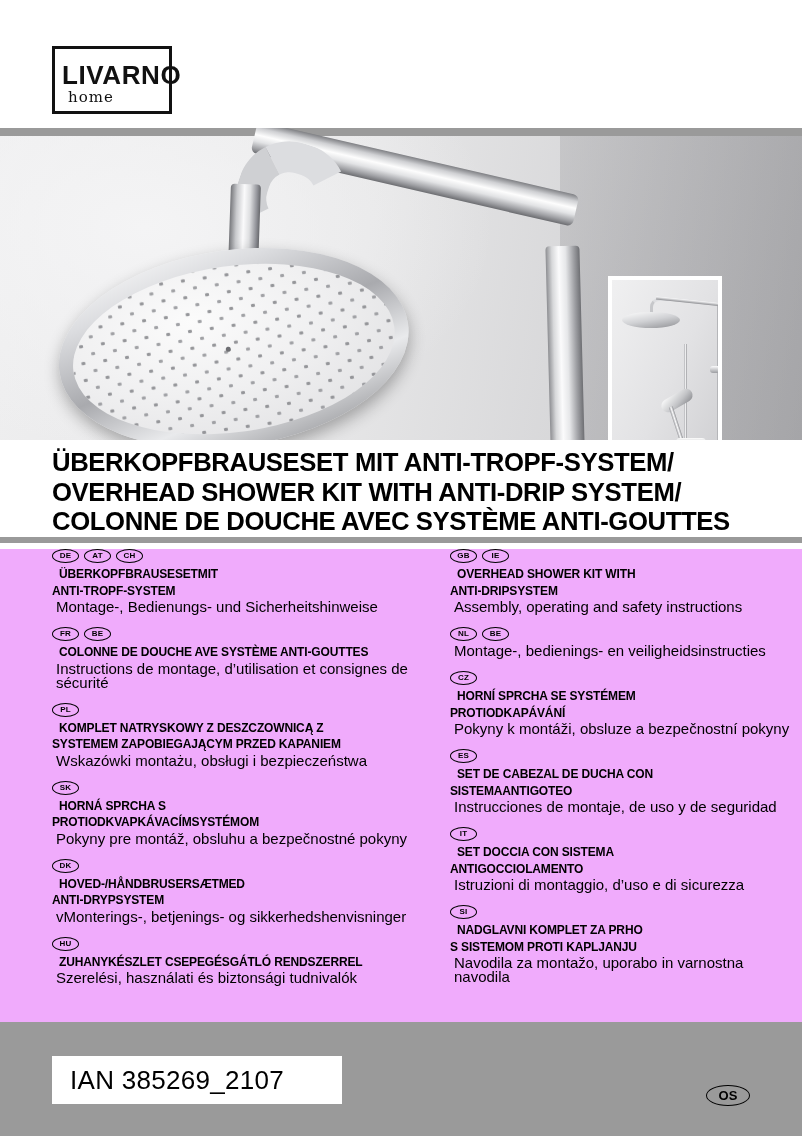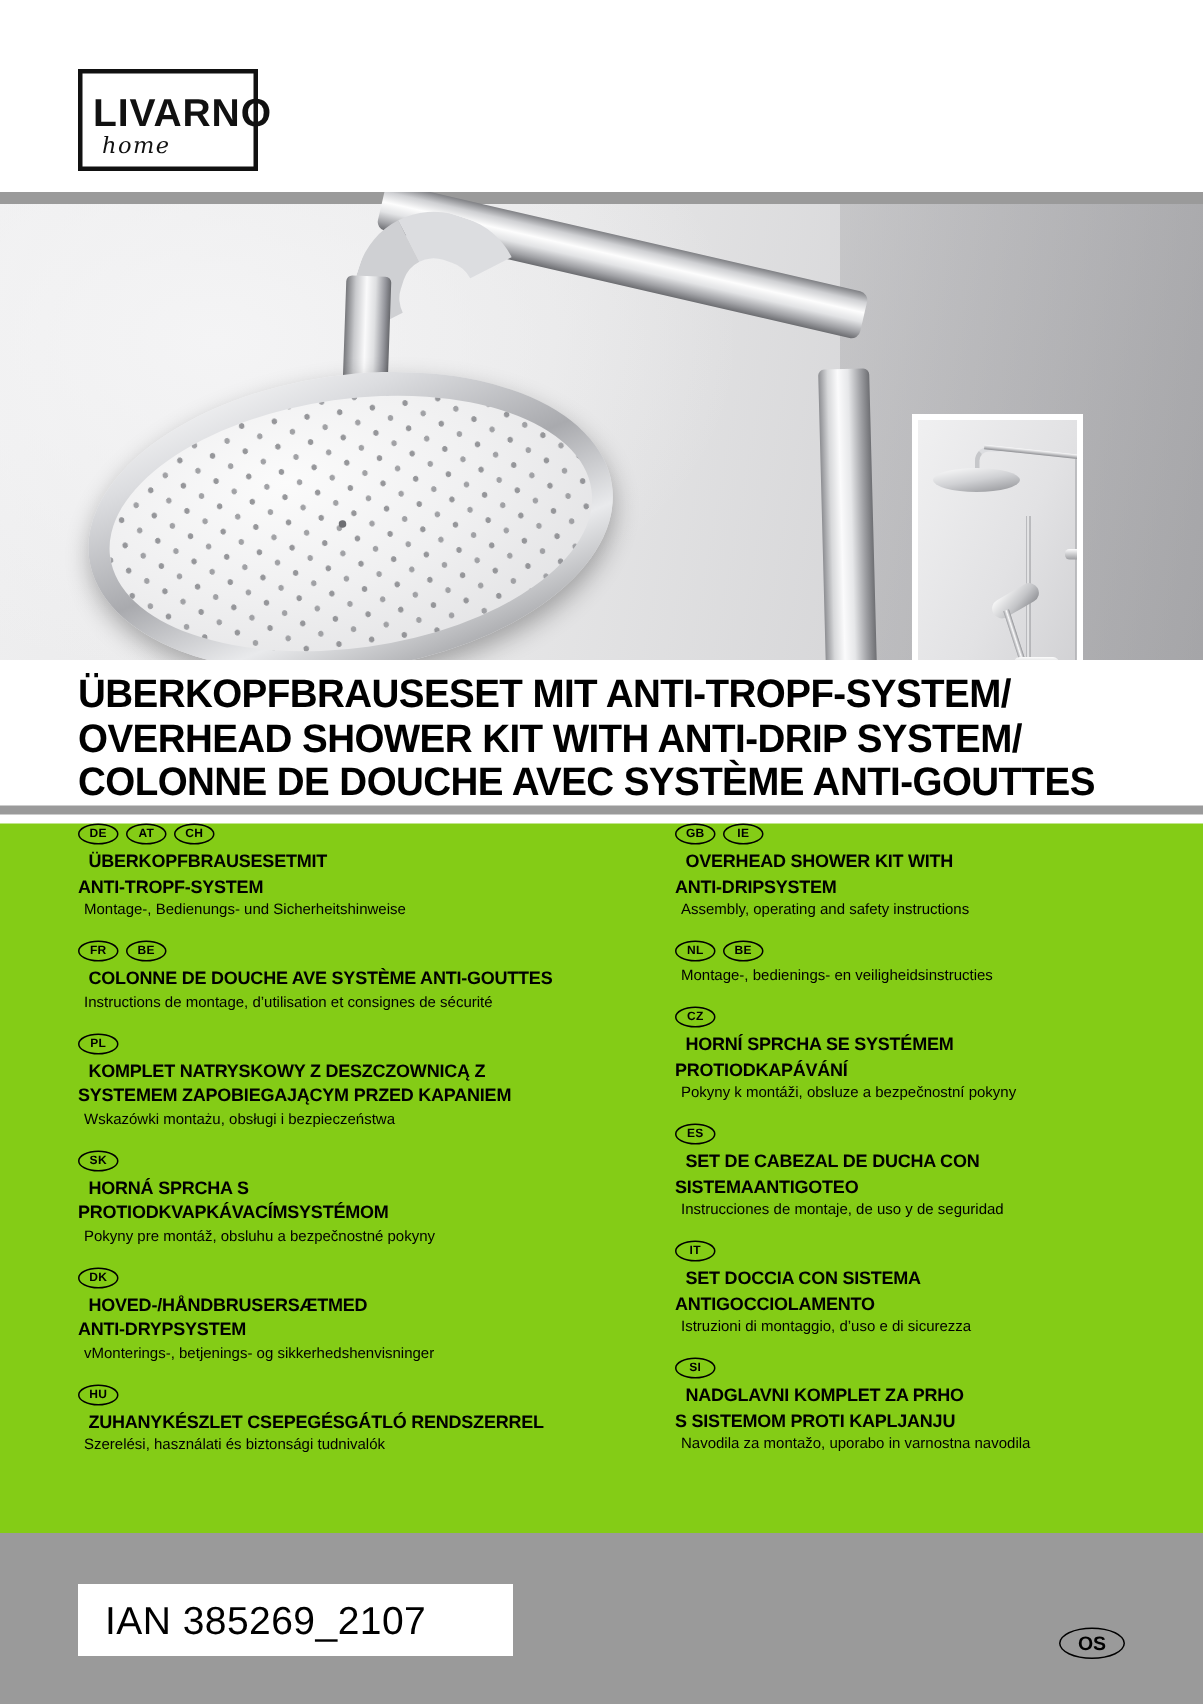--- a/index.html
+++ b/index.html
@@ -40,21 +40,20 @@
     font-weight: 700;
     letter-spacing: 0.6px;
     color: #111111;
     font-family: "Liberation Sans", sans-serif;
     white-space: nowrap;
   }
   .logo-sub {
     position: absolute;
     left: 68px; top: 88px;
     font-size: 15px;
-    font-style: italic;
     font-family: "DejaVu Serif", serif;
     color: #111111;
     letter-spacing: 1px;
   }
 
   
   .hero {
     position: absolute;
     left: 0; top: 128px;
     width: 802px; height: 312px;
@@ -251,21 +250,21 @@
     width: 802px; height: 6px;
     background: #9a9a9a;
   }
   .div-title { top: 537px; }
 
   
   .lang-zone {
     position: absolute;
     left: 0; top: 549px;
     width: 802px; height: 473px;
-    background: #84cc16;
+    background: #f0abfc;
   }
   .col { position: absolute; top: 0; }
   .col-left  { left: 52px;  width: 380px; }
   .col-right { left: 450px; width: 345px; }
 
   .lang-block { margin-bottom: 13px; }
 
   .badges { display: flex; gap: 5px; margin-bottom: 3px; }
   .badge {
     display: inline-flex;
@@ -286,21 +285,21 @@
   .lang-title {
     font-size: 12px;
     font-weight: 700;
     line-height: 16.5px;
     color: #000000;
     letter-spacing: -0.15px;
   }
   .lang-title .ind { padding-left: 7px; }
 
   .lang-sub {
-    font-size: 10px;
+    font-size: 15px;
     font-weight: 400;
     line-height: 14px;
     color: #000000;
     padding-left: 4px;
     margin-top: 1px;
   }
 
   
   .footer {
     position: absolute;

